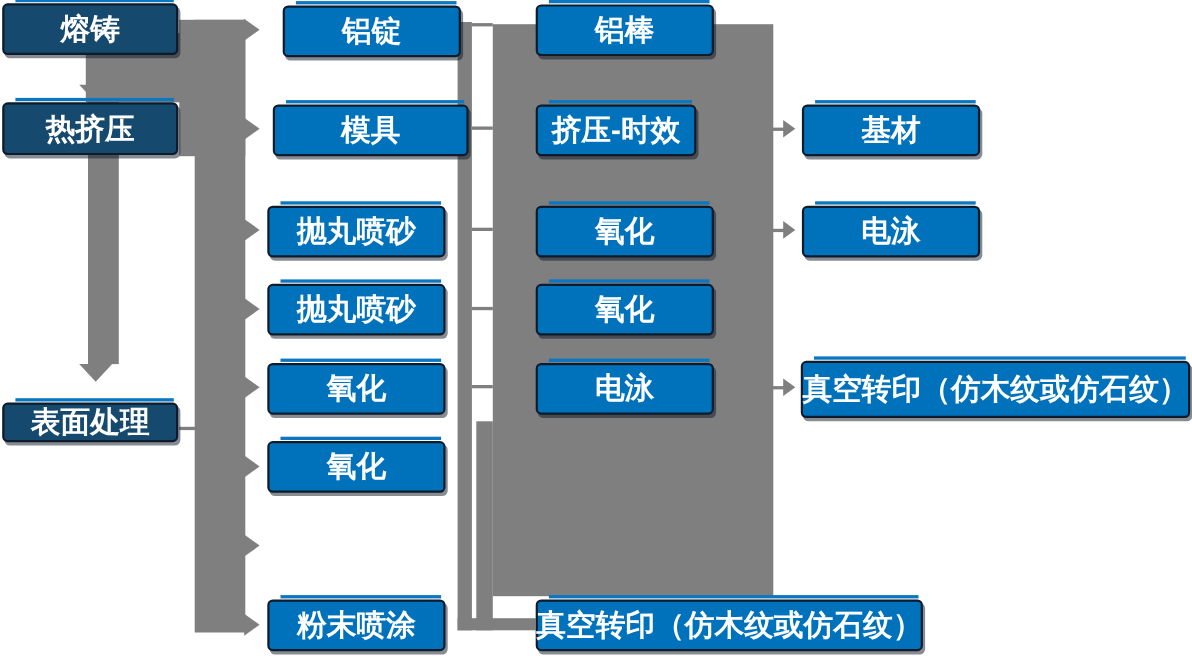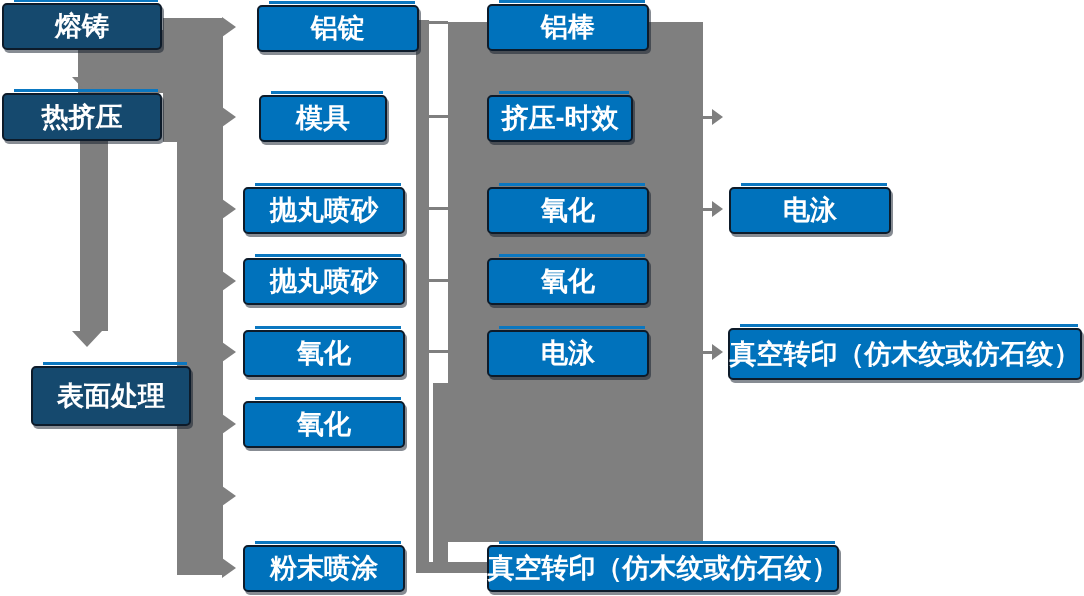--- a/index.html
+++ b/index.html
@@ -70,33 +70,34 @@
 
   <div class="conn" style="left:702px;top:116px;width:12px;height:3px;"></div>
   <div class="tri tri-right-sm" style="left:712px;top:109px;"></div>
   <div class="conn" style="left:702px;top:208px;width:12px;height:3px;"></div>
   <div class="tri tri-right-sm" style="left:712px;top:201px;"></div>
   <div class="conn" style="left:702px;top:351px;width:12px;height:3px;"></div>
   <div class="tri tri-right-sm" style="left:712px;top:344px;"></div>
 
   <div class="node dark" style="left:2px;top:3px;width:160px;height:47px;">熔铸</div>
   <div class="node dark" style="left:2px;top:93px;width:160px;height:48px;">热挤压</div>
-  <div class="node dark" style="left:2px;top:366px;width:160px;height:60px;margin-left:29px;">表面处理</div>
+  <div class="node dark" style="left:2px;top:366px;width:160px;height:36px;">表面处理</div>
 
   <div class="node" style="left:243px;top:5px;width:162px;height:47px;margin-left:14px;">铝锭</div>
-  <div class="node" style="left:259px;top:95px;width:128px;height:47px;">模具</div>
+  <div class="node" style="left:248px;top:95px;width:178px;height:47px;">模具</div>
   <div class="node" style="left:243px;top:187px;width:162px;height:47px;">抛丸喷砂</div>
   <div class="node" style="left:243px;top:258px;width:162px;height:47px;">抛丸喷砂</div>
   <div class="node" style="left:243px;top:330px;width:162px;height:47px;">氧化</div>
   <div class="node" style="left:243px;top:401px;width:162px;height:47px;">氧化</div>
   <div class="node" style="left:487px;top:4px;width:162px;height:47px;">铝棒</div>
 
   <div class="node" style="left:243px;top:545px;width:162px;height:47px;">粉末喷涂</div>
   <div class="node" style="left:487px;top:95px;width:146px;height:47px;">挤压-时效</div>
   <div class="node" style="left:487px;top:187px;width:162px;height:47px;">氧化</div>
   <div class="node" style="left:487px;top:258px;width:162px;height:47px;">氧化</div>
   <div class="node" style="left:487px;top:330px;width:162px;height:47px;">电泳</div>
   <div class="node" style="left:487px;top:545px;width:352px;height:47px;">真空转印（仿木纹或仿石纹）</div>
 
+  <div class="node" style="left:729px;top:95px;width:162px;height:47px;">基材</div>
   <div class="node" style="left:729px;top:187px;width:162px;height:47px;">电泳</div>
   <div class="node" style="left:728px;top:328px;width:354px;height:52px;">真空转印（仿木纹或仿石纹）</div>
 
 </div>
 
 </body></html>

